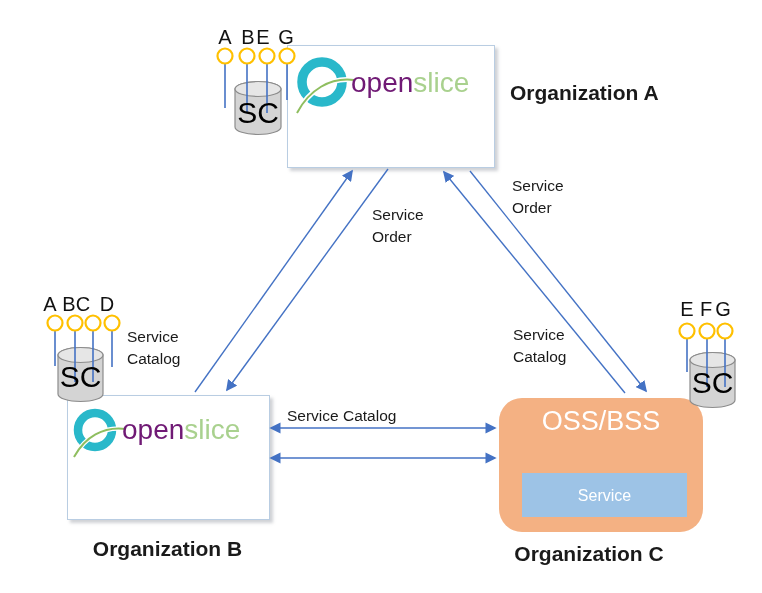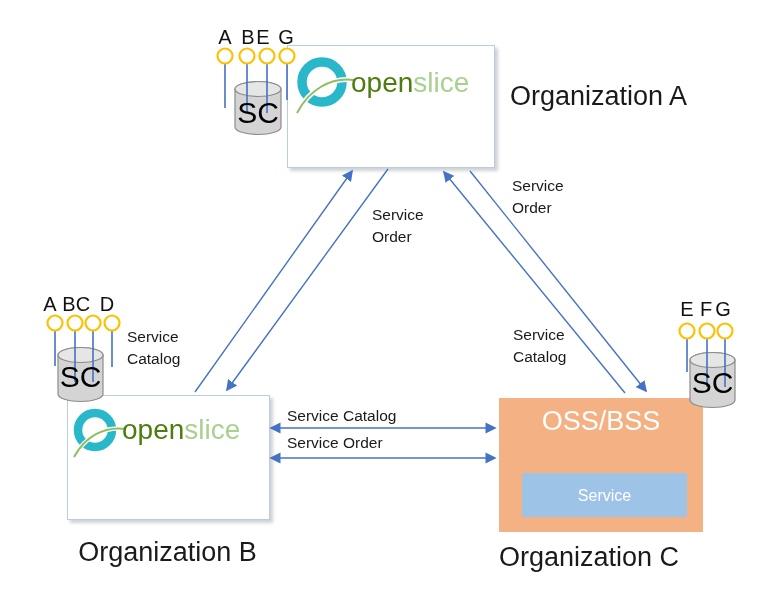--- a/index.html
+++ b/index.html
@@ -10,57 +10,57 @@
 
   
   .white-box {
     position:absolute; background:#ffffff; border:1.5px solid #b9cde2;
     box-shadow:3px 3px 3px rgba(150,155,165,0.45); z-index:1;
   }
   .org-a-box { left:287px; top:45px;  width:206px; height:121px; }
   .org-b-box { left:67px;  top:395px; width:201px; height:123px; }
   .org-c-box {
     position:absolute; left:499px; top:398px; width:204px; height:134px;
-    background:#f4b183; z-index:1;
+    background:#f4b183; z-index:1;border-radius:23px;
   }
   .oss-label {
     position:absolute; left:0; top:8px; width:100%; text-align:center;
     font-size:27px; color:#ffffff;
   }
   .orch-box {
     position:absolute; left:23px; top:75px; width:165px; height:44px;
     background:#9dc3e6; display:flex; flex-direction:column;
     align-items:center; justify-content:center;
   }
   .orch-box span { font-size:16px; line-height:21px; color:#ffffff; }
 
   svg.overlay { position:absolute; left:0; top:0; z-index:2; pointer-events:none; }
 
   .txt { position:absolute; z-index:3; }
 
-  .org-title { font-size:27px; color:#1a1a1a; white-space:nowrap; }
+  .org-title { font-size:21px; color:#1a1a1a; white-space:nowrap;font-weight:bold; }
   .title-a { left:510px; top:81px; }
   .title-b { left:67px;  top:537px; width:201px; text-align:center; }
   .title-c { left:483px; top:542px; width:212px; text-align:center; }
 
   .sc-label { font-size:30px; color:#000; text-align:center; }
   .sc-a { left:235px; top:96px;  width:46px; }
   .sc-b { left:58px;  top:360px; width:45px; }
   .sc-c { left:690px; top:366px; width:45px; }
 
   .edge-label { font-size:15.5px; line-height:22px; color:#1a1a1a; white-space:nowrap; }
   .lbl-ab         { left:372px; top:204px; }
   .lbl-ac-order   { left:512px; top:175px; }
   .lbl-ac-catalog { left:513px; top:324px; }
   .lbl-b-catalog  { left:127px; top:326px; }
   .lbl-bc-catalog { left:287px; top:405px; }
   .lbl-bc-order   { left:287px; top:432px; }
 
   .logo-text { white-space:nowrap; font-size:28px; letter-spacing:0px; }
-  .logo-text .open  { color:#4d7c0f; }
+  .logo-text .open  { color:#701a75; }
   .logo-text .slice { color:#a9d18e;text-align:right; }
   .logo-text-a { left:351px; top:67px; }
   .logo-text-b { left:122px; top:414px; }
 
   .if-letter {
     position:absolute; z-index:3; font-size:20px; color:#111;
     transform:translateX(-50%); white-space:nowrap;
   }
 </style>
 </head>
@@ -195,15 +195,14 @@
   </div>
   <div class="txt edge-label lbl-ac-catalog">
     <div>Service</div>
     <div>Catalog</div>
   </div>
   <div class="txt edge-label lbl-b-catalog">
     <div>Service</div>
     <div>Catalog</div>
   </div>
   <div class="txt edge-label lbl-bc-catalog">Service Catalog</div>
-  <div class="txt edge-label lbl-bc-order">Service Order</div>
 
 </div>
 
 </body></html>

